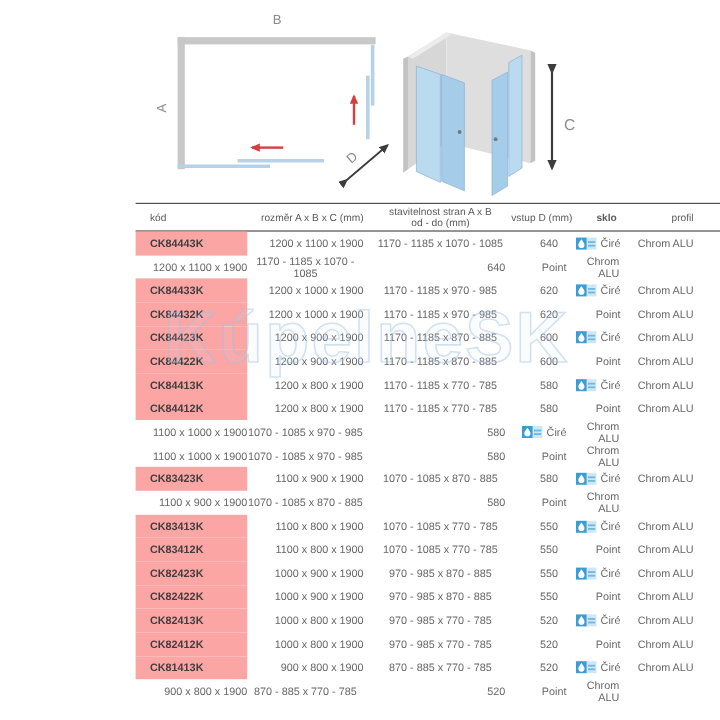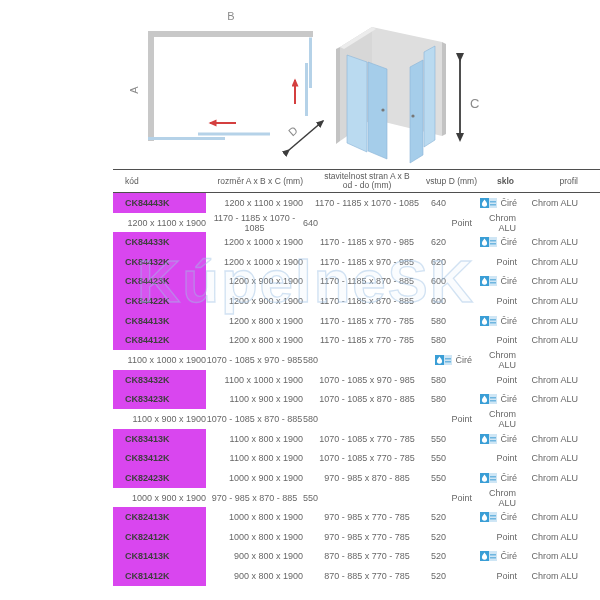--- a/index.html
+++ b/index.html
@@ -22,27 +22,27 @@
     border-top:1.5px solid #4f4f4f;border-bottom:1.5px solid #4f4f4f;
     color:#5a5a5a;font-size:8.5px;
   }
   .thead .hc{white-space:nowrap;}
   .row{
     display:grid;grid-template-columns:93px 97px 128px 44px 45px 62px 1fr;
     align-items:center;height:19.65px;
   }
   .c-code{padding-left:12px;text-align:left;}
   .row .c-code{
-    background:#d946ef;font-weight:bold;color:#3f3f3f;
+    background:#fca5a5;font-weight:bold;color:#3f3f3f;
     height:100%;display:flex;align-items:center;box-sizing:border-box;
   }
   .c-size{text-align:right;}
   .c-adjust{text-align:center;}
   .thead .c-adjust{line-height:9.5px;}
-  .c-entry{text-align:left;padding-right:10px;}
+  .c-entry{text-align:right;padding-right:10px;}
   .thead .c-entry{text-align:right;margin-left:-12px;margin-right:-2px;padding:0;}
   .c-glass{display:flex;justify-content:flex-end;align-items:center;gap:3px;padding-right:3px;}
   .thead .c-glass{display:block;text-align:right;padding-right:6px;font-weight:bold;}
   .c-profil{text-align:right;padding-right:4px;}
 
   
   .ec-badge{display:inline-flex;height:10px;flex:0 0 auto;}
   .ec-drop{
     width:9px;height:10px;background:#3a9ed6;
     display:inline-flex;align-items:center;justify-content:center;
@@ -307,21 +307,20 @@
               </span>
               <span class="ec-lines"></span>
             </span>
             <span>Čiré</span>
           </div>
           <div class="c-profil">Chrom ALU</div>
           <div></div>
         </div>
 
         <div class="row">
-          <div class="c-code">CK83432K</div>
           <div class="c-size">1100 x 1000 x 1900</div>
           <div class="c-adjust">1070 - 1085 x 970 - 985</div>
           <div class="c-entry">580</div>
           <div class="c-glass">
             <span class="ec-badge" style="visibility: hidden;">
               <span class="ec-drop">
                 <svg width="7" height="8" viewBox="0 0 7 8">
                   <path d="M3.5 0.4 C5 2.4 6.1 3.8 6.1 5.1 a2.6 2.6 0 1 1 -5.2 0 C0.9 3.8 2 2.4 3.5 0.4 Z" fill="#ffffff"></path>
                 </svg>
               </span>
@@ -426,20 +425,21 @@
               </span>
               <span class="ec-lines"></span>
             </span>
             <span>Čiré</span>
           </div>
           <div class="c-profil">Chrom ALU</div>
           <div></div>
         </div>
 
         <div class="row">
+          <div class="c-code">CK82422K</div>
           <div class="c-size">1000 x 900 x 1900</div>
           <div class="c-adjust">970 - 985 x 870 - 885</div>
           <div class="c-entry">550</div>
           <div class="c-glass">
             <span class="ec-badge" style="visibility: hidden;">
               <span class="ec-drop">
                 <svg width="7" height="8" viewBox="0 0 7 8">
                   <path d="M3.5 0.4 C5 2.4 6.1 3.8 6.1 5.1 a2.6 2.6 0 1 1 -5.2 0 C0.9 3.8 2 2.4 3.5 0.4 Z" fill="#ffffff"></path>
                 </svg>
               </span>
@@ -505,21 +505,20 @@
               </span>
               <span class="ec-lines"></span>
             </span>
             <span>Čiré</span>
           </div>
           <div class="c-profil">Chrom ALU</div>
           <div></div>
         </div>
 
         <div class="row">
-          <div class="c-code">CK81412K</div>
           <div class="c-size">900 x 800 x 1900</div>
           <div class="c-adjust">870 - 885 x 770 - 785</div>
           <div class="c-entry">520</div>
           <div class="c-glass">
             <span class="ec-badge" style="visibility: hidden;">
               <span class="ec-drop">
                 <svg width="7" height="8" viewBox="0 0 7 8">
                   <path d="M3.5 0.4 C5 2.4 6.1 3.8 6.1 5.1 a2.6 2.6 0 1 1 -5.2 0 C0.9 3.8 2 2.4 3.5 0.4 Z" fill="#ffffff"></path>
                 </svg>
               </span>

